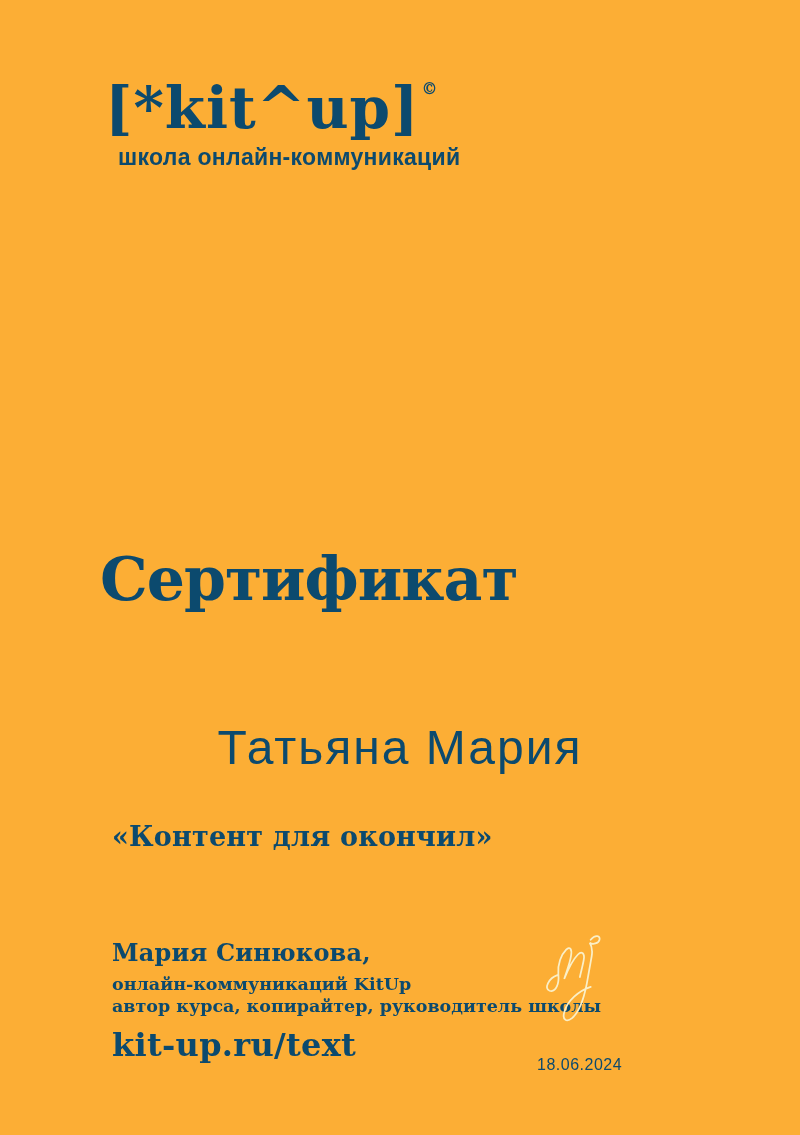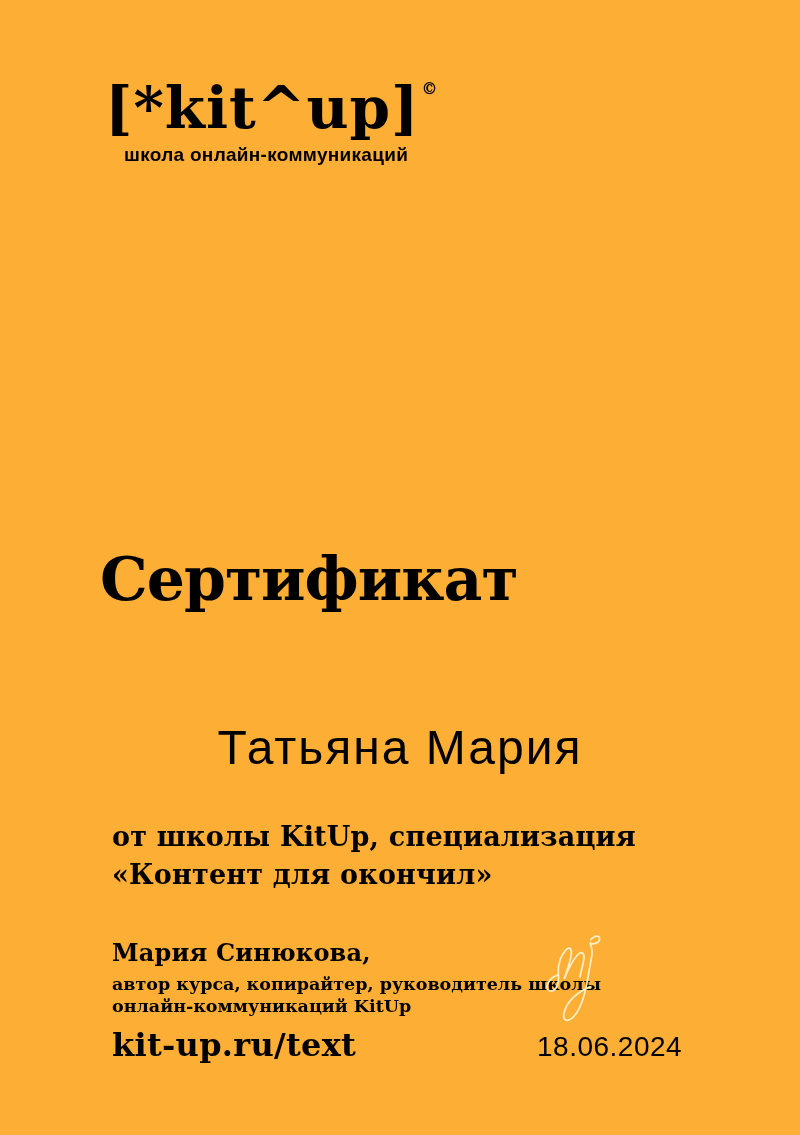--- a/index.html
+++ b/index.html
@@ -6,21 +6,21 @@
   html, body { width: 800px; }
   body {
     font-family: "DejaVu Serif", "Liberation Serif", serif;
     background: #ffffff;
   }
   .certificate {
     position: relative;
     width: 800px;
     height: 1135px;
     background: #FCAE35;
-    color: #000000;
+    color: #0c4a6e;
     overflow: hidden;
   }
 
   
   .logo-block {
     position: absolute;
     left: 105px;
     top: 74px;
   }
   .logo-wordmark {
@@ -36,24 +36,24 @@
     vertical-align: super;
     font-size: 16px;
     font-weight: 700;
     margin-left: 2px;
     position: relative;
     top: -14px;
   }
   .logo-tagline {
     font-family: "Liberation Sans", sans-serif;
     font-weight: 600;
-    font-size: 19px;
+    font-size: 23px;
     letter-spacing: 0.3px;
     margin-top: 2px;
-    margin-left: 19px;
+    margin-left: 13px;
     white-space: nowrap;
   }
 
   
   .cert-title {
     position: absolute;
     left: 100px;
     top: 548px;
     font-weight: 700;
     font-size: 60px;
@@ -127,52 +127,51 @@
     position: absolute;
     left: 112px;
     top: 1026px;
     font-weight: 700;
     font-size: 32px;
     letter-spacing: 0.3px;
   }
   .footer-date {
     position: absolute;
     left: 537px;
-    top: 1031px;
+    top: 1056px;
     font-family: "Liberation Sans", sans-serif;
     font-weight: 400;
-    font-size: 28px;
+    font-size: 16px;
     letter-spacing: 0.5px;
   }
 </style>
 </head>
 <body>
 
 <div class="certificate">
 
   <div class="logo-block">
     <div class="logo-wordmark"><span>[*kit^up]</span><span class="logo-copyright">©</span></div>
     <div class="logo-tagline">школа онлайн-коммуникаций</div>
   </div>
 
   <h1 class="cert-title">Сертификат</h1>
 
 
   <div class="recipient-name">Татьяна Мария</div>
 
   <div class="course-text">
-    <div>от школы KitUp, специализация</div>
     <div>«Контент для окончил»</div>
   </div>
 
   <div class="signer-block">
     <div class="signer-name">Мария Синюкова,</div>
     <div class="signer-role">
+      <div>онлайн-коммуникаций KitUp</div>
       <div>автор курса, копирайтер, руководитель школы</div>
-      <div>онлайн-коммуникаций KitUp</div>
     </div>
   </div>
 
   <svg class="signature" viewBox="0 0 80 100" fill="none" xmlns="http://www.w3.org/2000/svg">
     <path d="M22 46
              C 13 49 8 60 14 62
              C 21 64 24 54 23 45
              C 22 35 26 25 31 20
              C 35 16 37 20 36 26
              C 35 34 31 43 29 50

